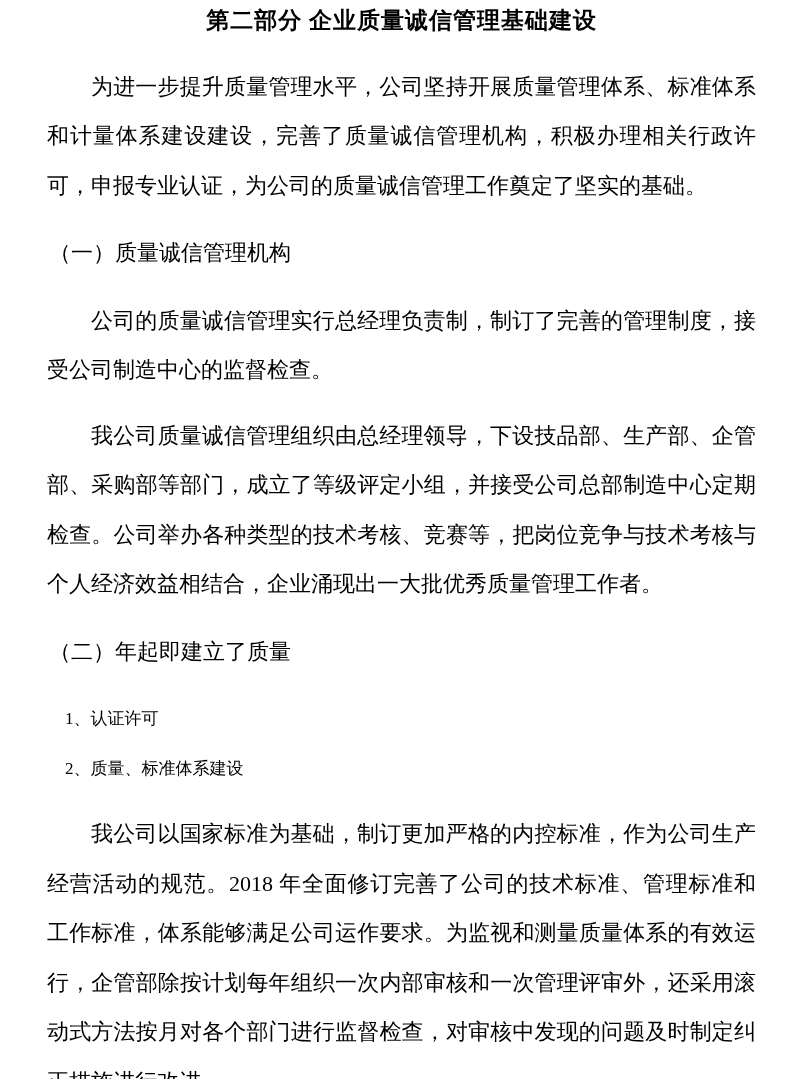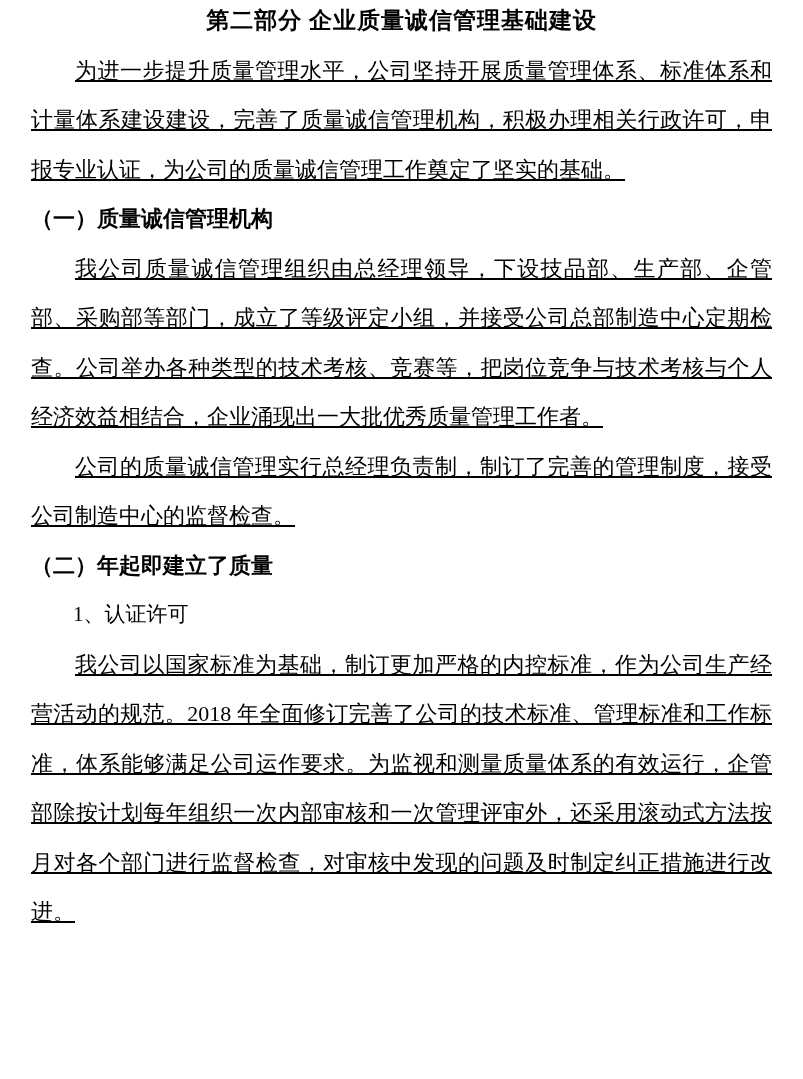--- a/index.html
+++ b/index.html
@@ -22,57 +22,57 @@
   }
   .doc-title {
     margin: 0;
     font-size: 23px;
     font-weight: bold;
     text-align: center;
     line-height: 49.5px;
     letter-spacing: 1px;
   }
   .body-par {
-    margin: 0;
+    margin: 16px;
     font-size: 22px;
     line-height: 49.5px;
     text-align: justify;
     text-justify: inter-ideograph;
     text-indent: 2em;
-    text-decoration: underline;
   }
   .section-heading {
-    margin: 0;
+    margin: 18px;
     font-size: 22px;
-    font-weight: bold;
+    font-weight: normal;
     line-height: 49.5px;
     text-indent: 0;
   }
   .sub-heading {
     margin: 0;
-    font-size: 21px;
+    font-size: 17px;
     font-weight: normal;
     line-height: 49.5px;
     text-indent: 2em;
   }
 </style>
 </head>
 <body>
 
 <div class="page">
   <h1 class="doc-title">第二部分 企业质量诚信管理基础建设</h1>
 
   <p class="body-par">为进一步提升质量管理水平，公司坚持开展质量管理体系、标准体系和计量体系建设建设，完善了质量诚信管理机构，积极办理相关行政许可，申报专业认证，为公司的质量诚信管理工作奠定了坚实的基础。</p>
 
   <h2 class="section-heading">（一）质量诚信管理机构</h2>
 
+  <p class="body-par">公司的质量诚信管理实行总经理负责制，制订了完善的管理制度，接受公司制造中心的监督检查。</p>
+
   <p class="body-par">我公司质量诚信管理组织由总经理领导，下设技品部、生产部、企管部、采购部等部门，成立了等级评定小组，并接受公司总部制造中心定期检查。公司举办各种类型的技术考核、竞赛等，把岗位竞争与技术考核与个人经济效益相结合，企业涌现出一大批优秀质量管理工作者。</p>
-
-  <p class="body-par">公司的质量诚信管理实行总经理负责制，制订了完善的管理制度，接受公司制造中心的监督检查。</p>
 
   <h2 class="section-heading">（二）年起即建立了质量</h2>
 
   <p class="sub-heading">1、认证许可</p>
 
 
+  <p class="sub-heading">2、质量、标准体系建设</p>
 
   <p class="body-par">我公司以国家标准为基础，制订更加严格的内控标准，作为公司生产经营活动的规范。2018 年全面修订完善了公司的技术标准、管理标准和工作标准，体系能够满足公司运作要求。为监视和测量质量体系的有效运行，企管部除按计划每年组织一次内部审核和一次管理评审外，还采用滚动式方法按月对各个部门进行监督检查，对审核中发现的问题及时制定纠正措施进行改进。</p>
 </div>
 
 </body></html>

